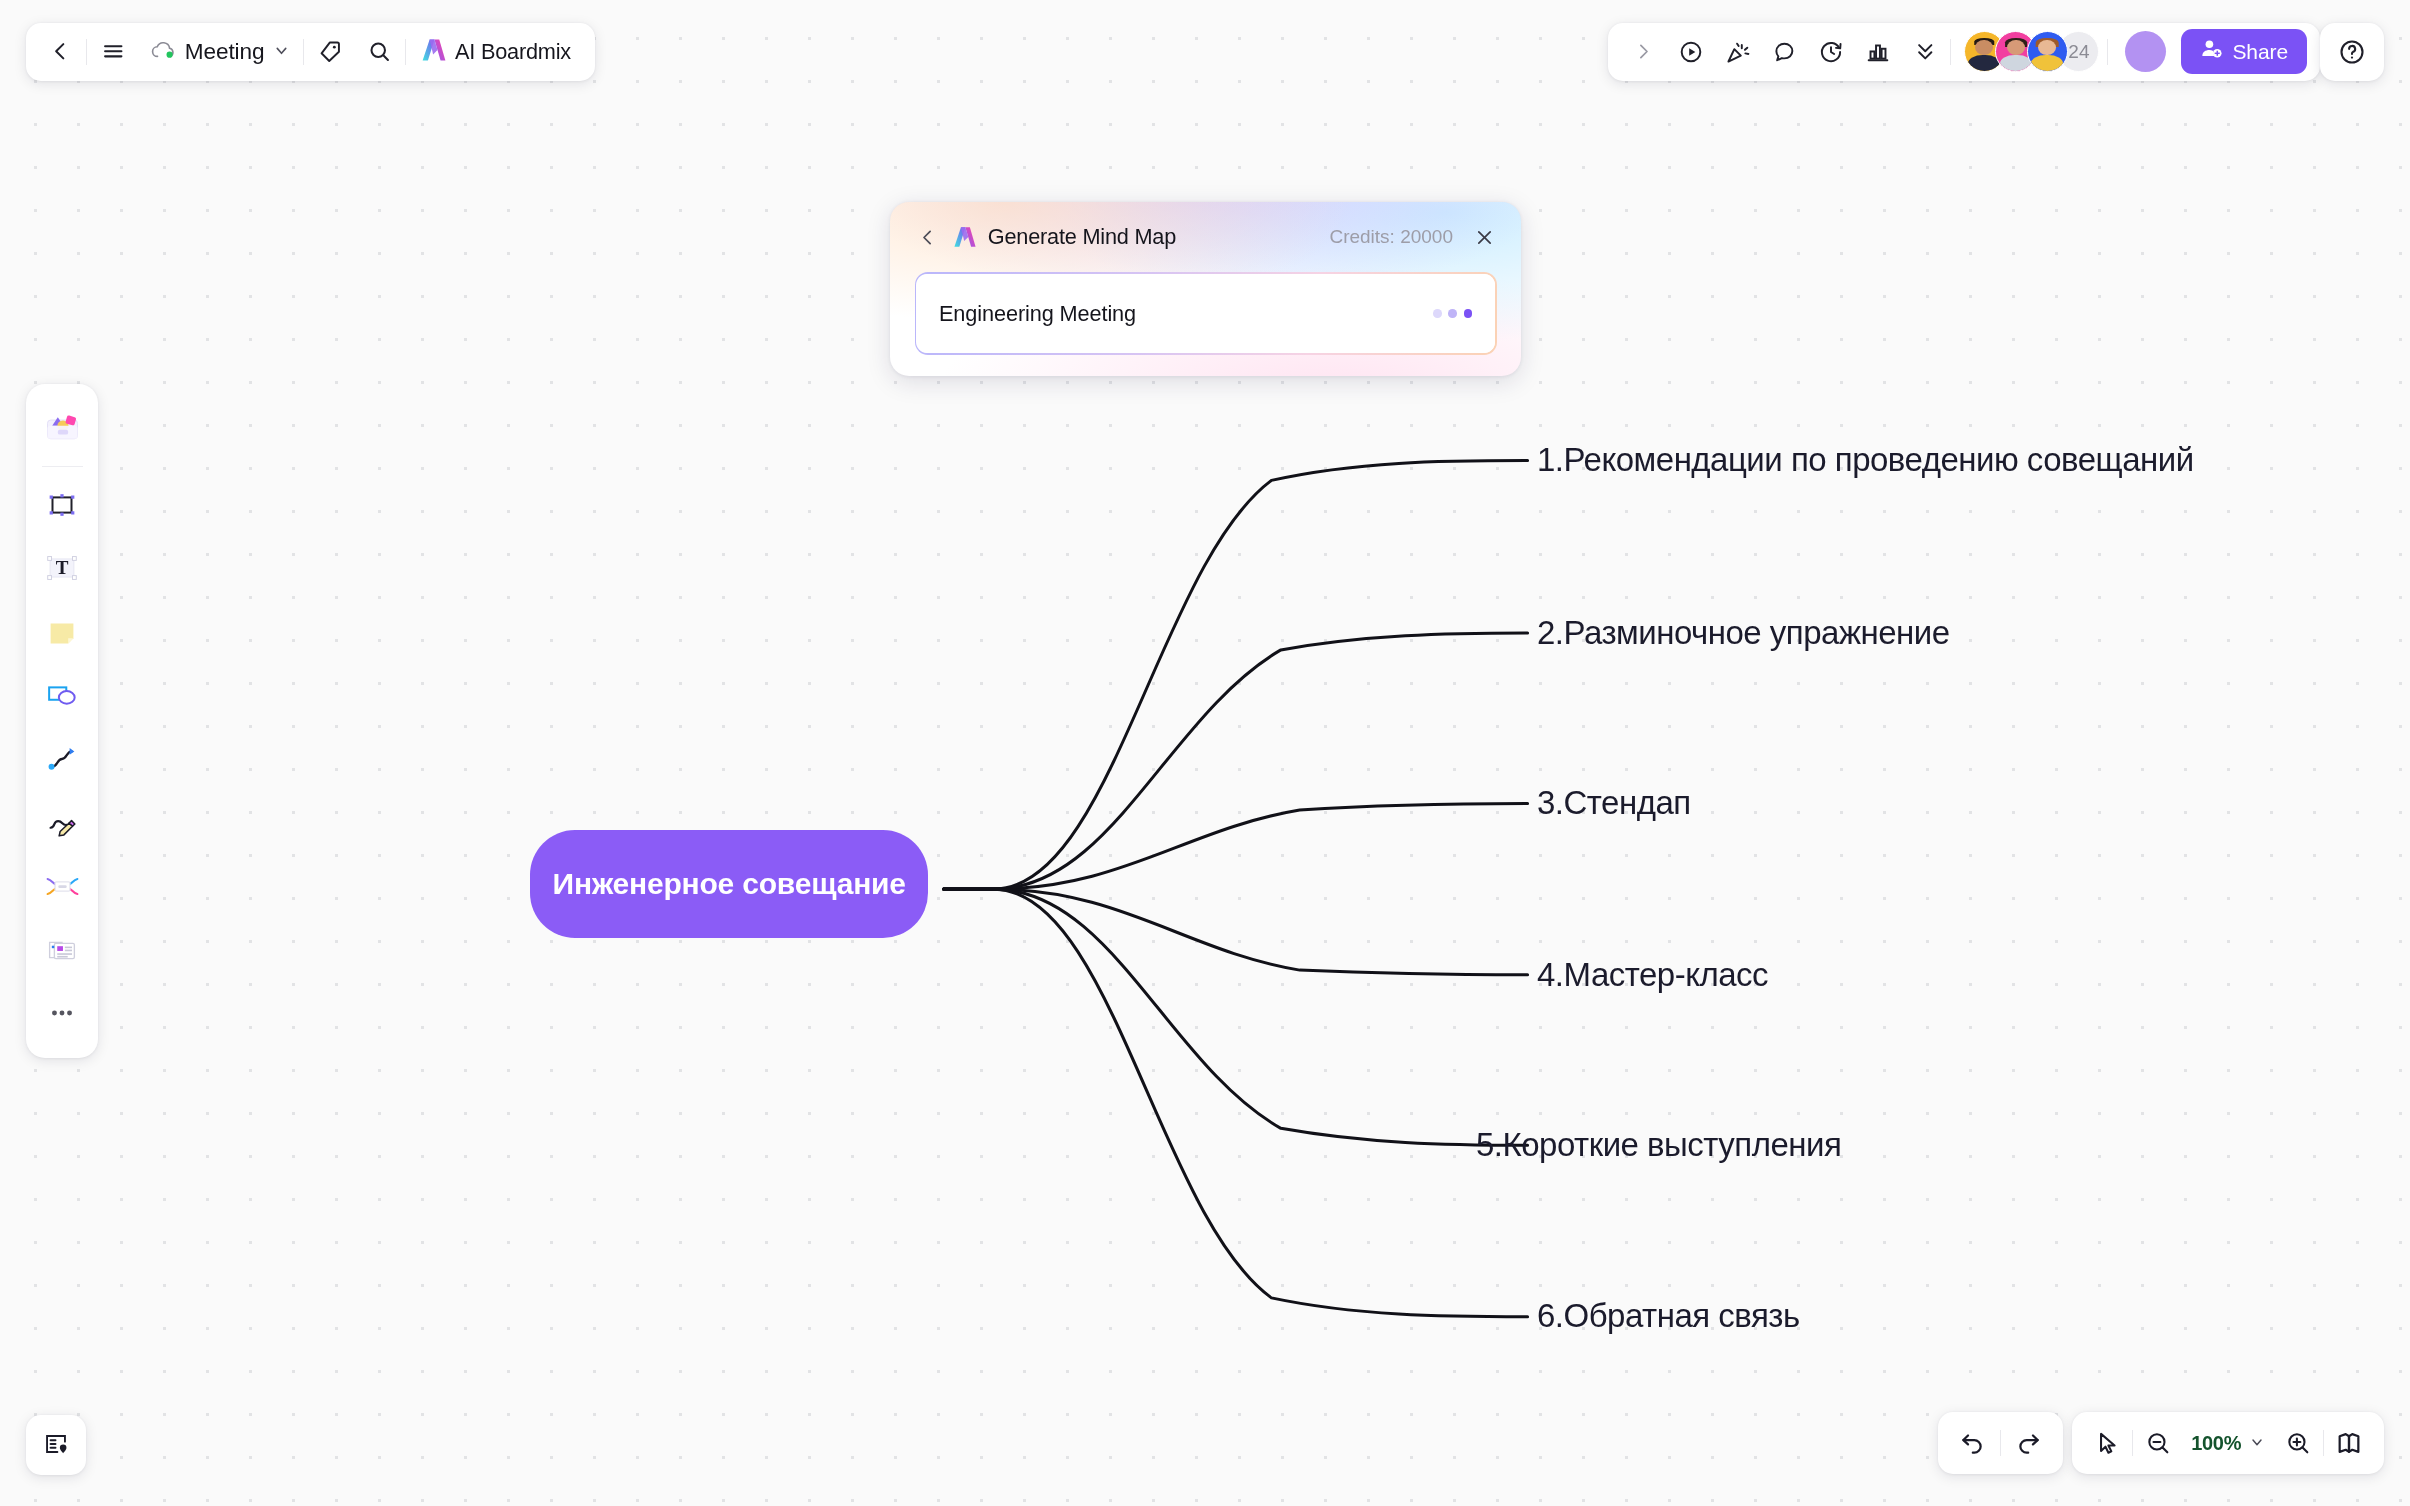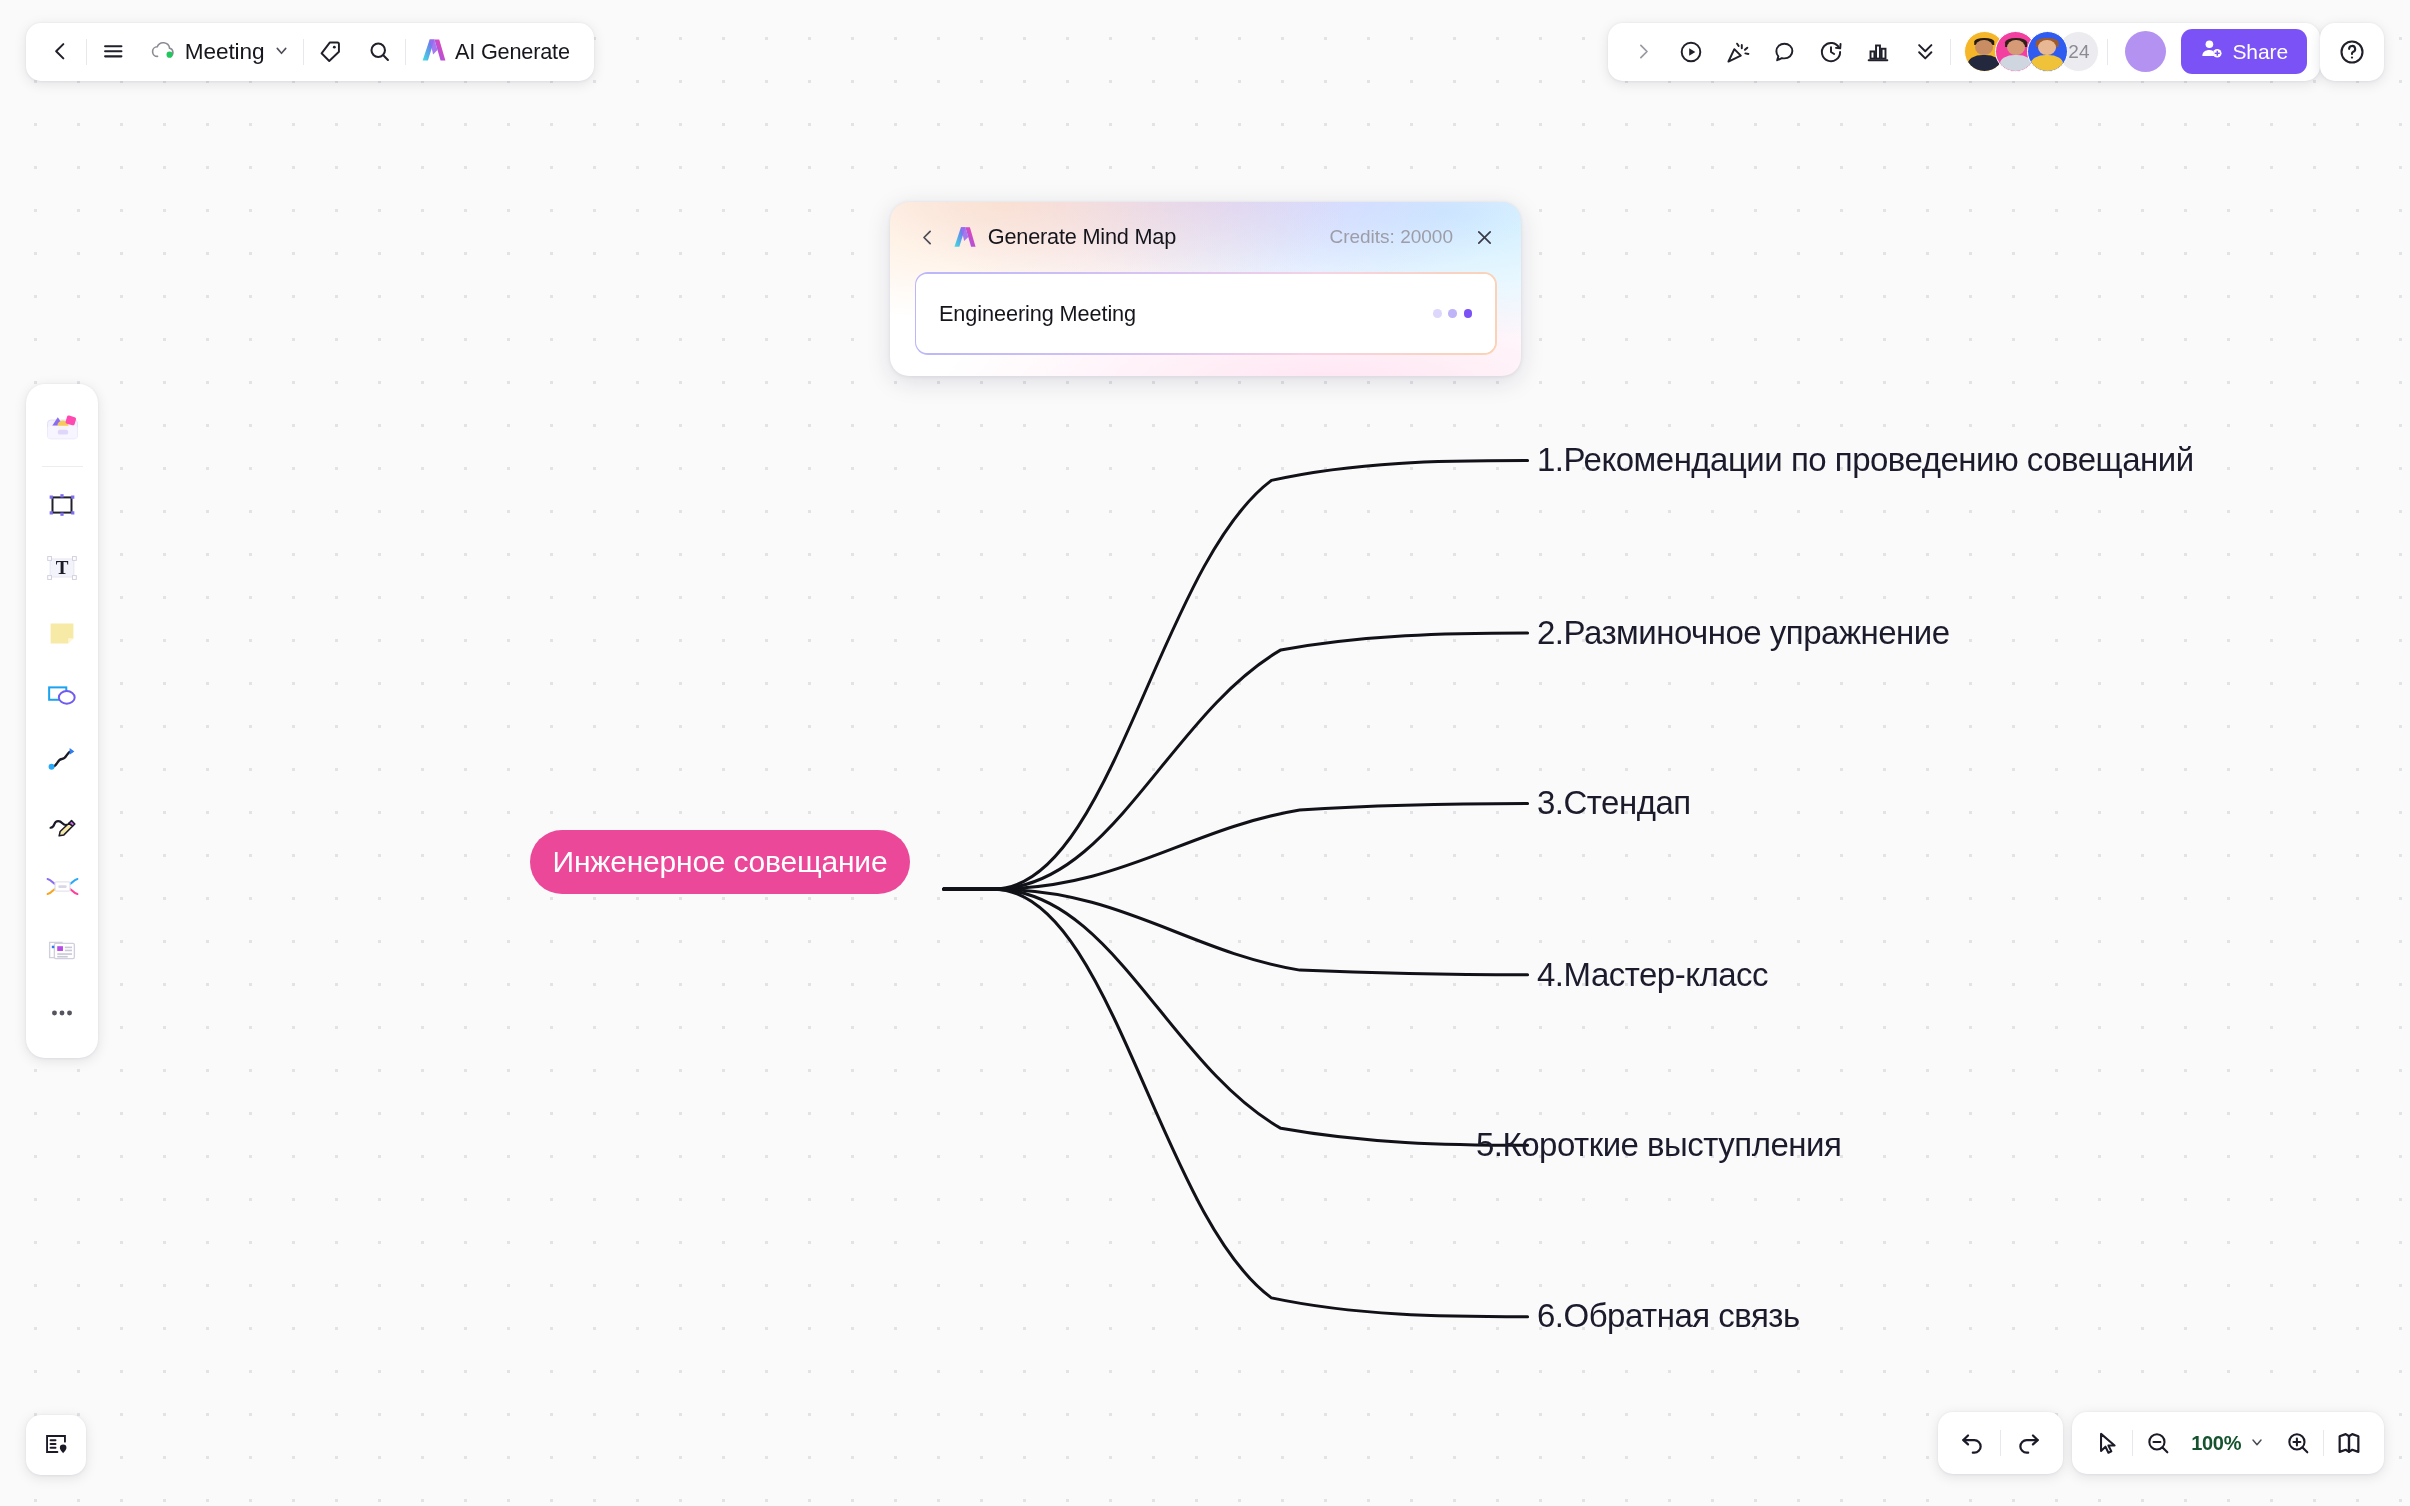--- a/index.html
+++ b/index.html
@@ -147,26 +147,26 @@
     font-family: "Liberation Sans", sans-serif;
     font-size: 21.7px; color: #15151c; flex: 1 1 auto; letter-spacing:-0.1px;
   }
   #ai-dots { display:flex; align-items:center; gap:6.6px; flex:0 0 auto; }
   #ai-dots i { width: 8.5px; height: 8.5px; border-radius: 50%; display:block; }
 
   
   #mindmap { position: absolute; inset: 0; pointer-events: none; }
   #root-node {
     position: absolute; left: 530px; top: 830px;
-    height: 64px; border-radius: 45px;
-    background: #ec4899; color: #fff;
+    height: 108px; border-radius: 45px;
+    background: #8b5cf6; color: #fff;
     display: flex; align-items: center; justify-content: center;
     padding: 0 22.6px;
     font-size: 30px; letter-spacing: -0.2px;
-    cursor: pointer; white-space: nowrap;
+    cursor: pointer; white-space: nowrap; font-weight: bold;
   }
   .branch-label {
     position: absolute;
     font-size: 33px; color: #1b1b2c;
     letter-spacing: -0.5px; white-space: nowrap;
     cursor: pointer; transform: translateY(-50%);
   }
 </style>
 </head>
 <body>
@@ -246,21 +246,21 @@
           <linearGradient id="gB" x1="0" y1="1" x2="1" y2="0">
             <stop offset="0" stop-color="#8b5cf6"></stop>
               <stop offset="1" stop-color="#ff3fa0"></stop>
           </linearGradient>
         </defs>
         <path d="M3 28 L11 4 L16.5 4 L9 28 Z" fill="url(#gA)"></path>
         <path d="M16.5 4 L22 4 L29 28 L23.5 28 Z" fill="url(#gB)"></path>
         <path d="M11 4 L16.5 4 L20 16 L15 21 Z" fill="#9b6bf0" opacity=".9"></path>
       </svg>
     </span>
-    <span class="lbl">AI Generate</span>
+    <span class="lbl">AI Boardmix</span>
   </div>
 </div>
 
 <div class="panel" id="topright">
   <div class="tbtn">
     <svg width="21" height="21" viewBox="0 0 24 24" fill="none" stroke="#9a9aa4" stroke-width="2" stroke-linecap="round" stroke-linejoin="round">
         <polyline points="9 5 16 12 9 19"></polyline>
       </svg>
   </div>
   <div class="tbtn">

